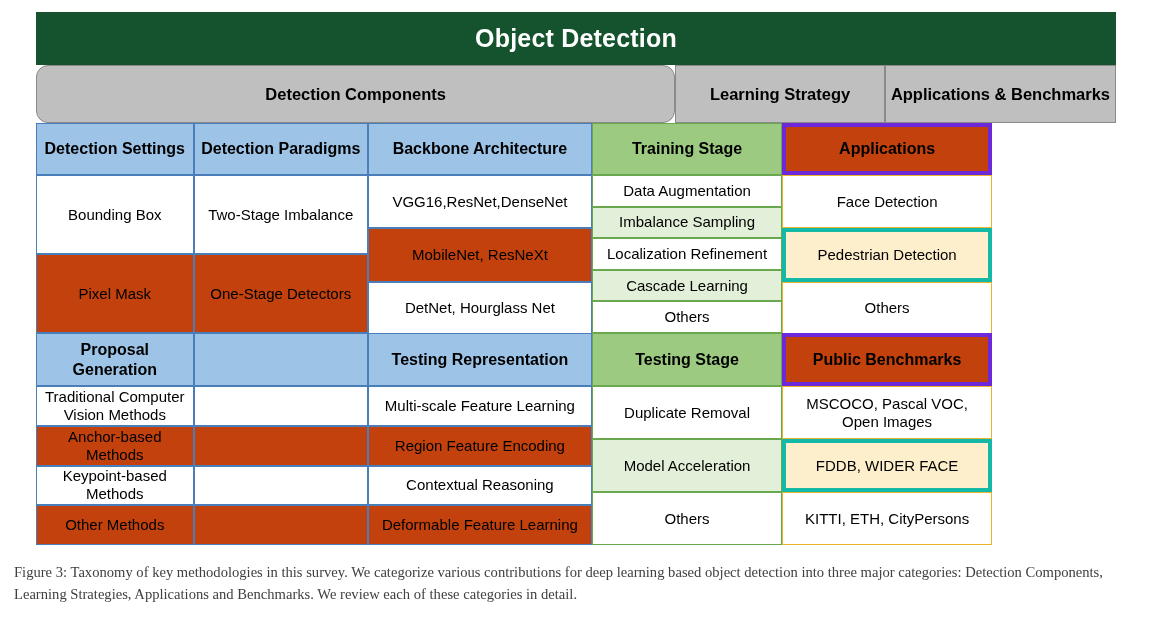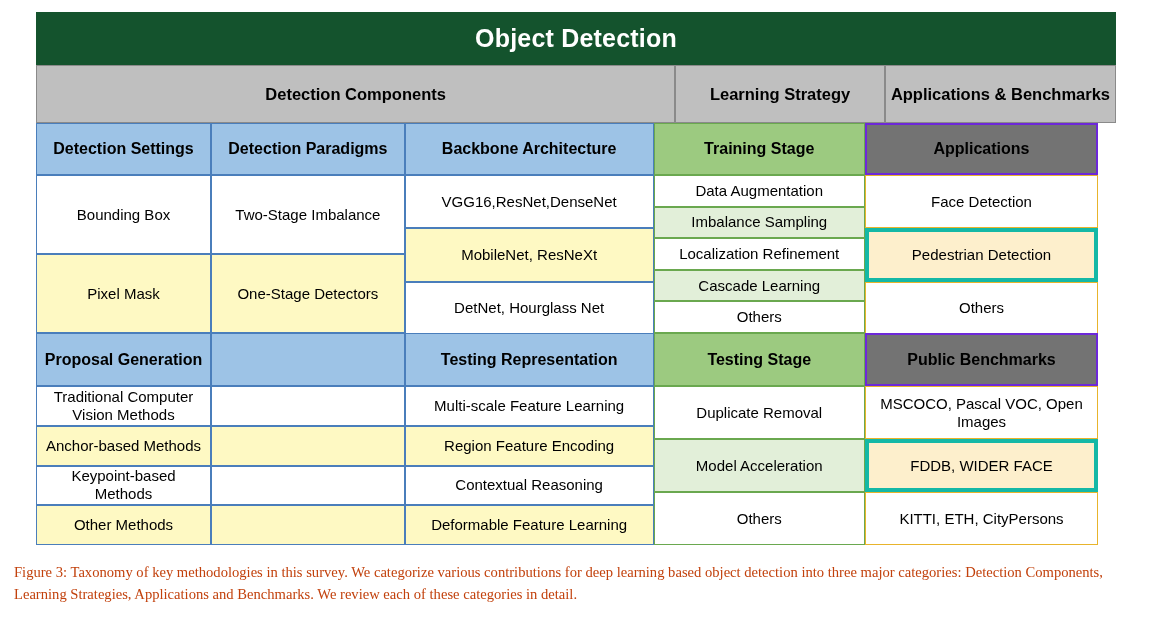--- a/index.html
+++ b/index.html
@@ -55,29 +55,29 @@
     box-sizing: border-box;
     display: flex;
     align-items: center;
     justify-content: center;
     text-align: center;
     font-size: 16.5px;
     font-weight: bold;
     line-height: 1.25;
     padding: 2px 4px;
   }
-  .cat-detection   { width: 656px; }
+  .cat-detection   { width: 656px; border-radius: 12px; }
   .cat-learning    { width: 215px; }
   .cat-applications{ width: 237px; }
 
   
   .grid-body {
     position: absolute;
     left: 0; top: 111px;
-    width: 1062px;
+    width: 956px;
     height: 422px;
     display: flex;
   }
 
   
   .col {
     display: flex;
     flex-direction: column;
     box-sizing: border-box;
   }
@@ -108,29 +108,29 @@
     overflow: hidden;
   }
   .cell.hdr {
     font-weight: bold;
     font-size: 16px;
   }
 
   
   .b-hdr   { background: #9dc3e6; border: 1px solid #4a7ebb; }
   .b-light { background: #ffffff; border: 1px solid #4a7ebb; }
-  .b-alt   { background: #fef9c3; border: 1px solid #4a7ebb; }
+  .b-alt   { background: #c2410c; border: 1px solid #4a7ebb; }
 
   
   .g-hdr   { background: #9cca80; border: 1px solid #6aa84f; }
   .g-light { background: #ffffff; border: 1px solid #6aa84f; }
   .g-alt   { background: #e2efd9; border: 1px solid #6aa84f; }
 
   
-  .y-hdr   { background: #737373; border: 2px solid #6d28d9; }
+  .y-hdr   { background: #c2410c; border: 4px solid #6d28d9; }
   .y-light { background: #ffffff; border: 1px solid #e8b42c; }
   .y-alt   { background: #fdefcc; border: 4px solid #14b8a6; }
 
   
   .h-hdr   { height: 52px; flex: 0 0 52px; }
   .h-half  { height: 79px; flex: 0 0 79px; }
   .h-fifth { height: 31.6px; flex: 0 0 31.6px; }
   .h-b3    { height: 53.4px; flex: 0 0 53.4px; }
 
   
@@ -140,21 +140,21 @@
 
   
   .caption {
     position: absolute;
     left: 14px;
     top: 562px;
     width: 1128px;
     font-family: "Liberation Serif", serif;
     font-size: 14.6px;
     line-height: 1.48;
-    color: #c2410c;
+    color: #404040;
     text-align: left;
   }
 </style>
 </head>
 <body>
 
 <div id="figure">
 
   <div class="title-bar">Object Detection</div>
 

